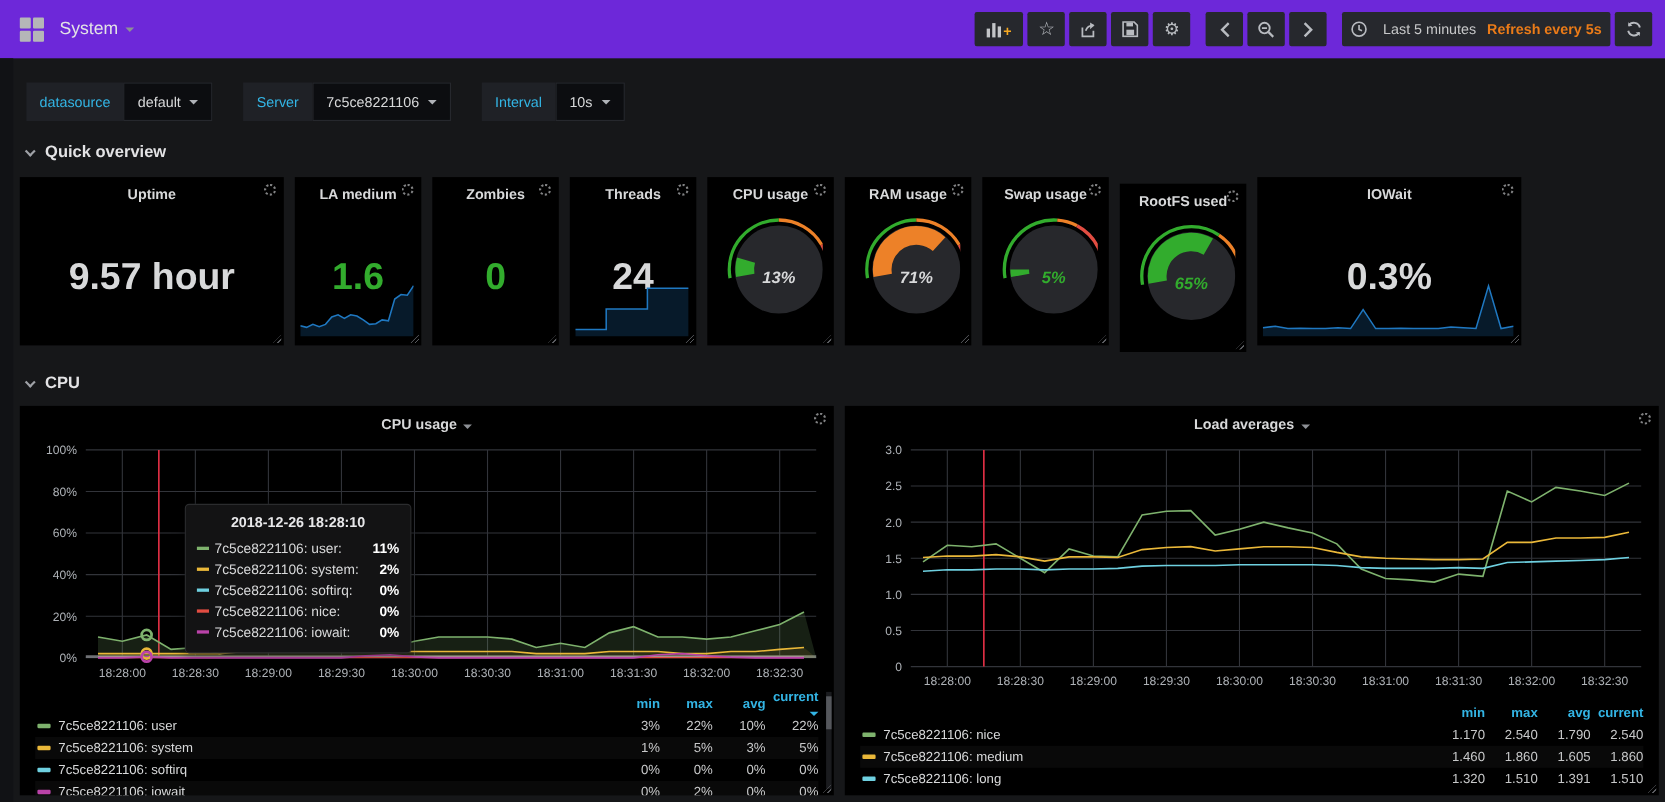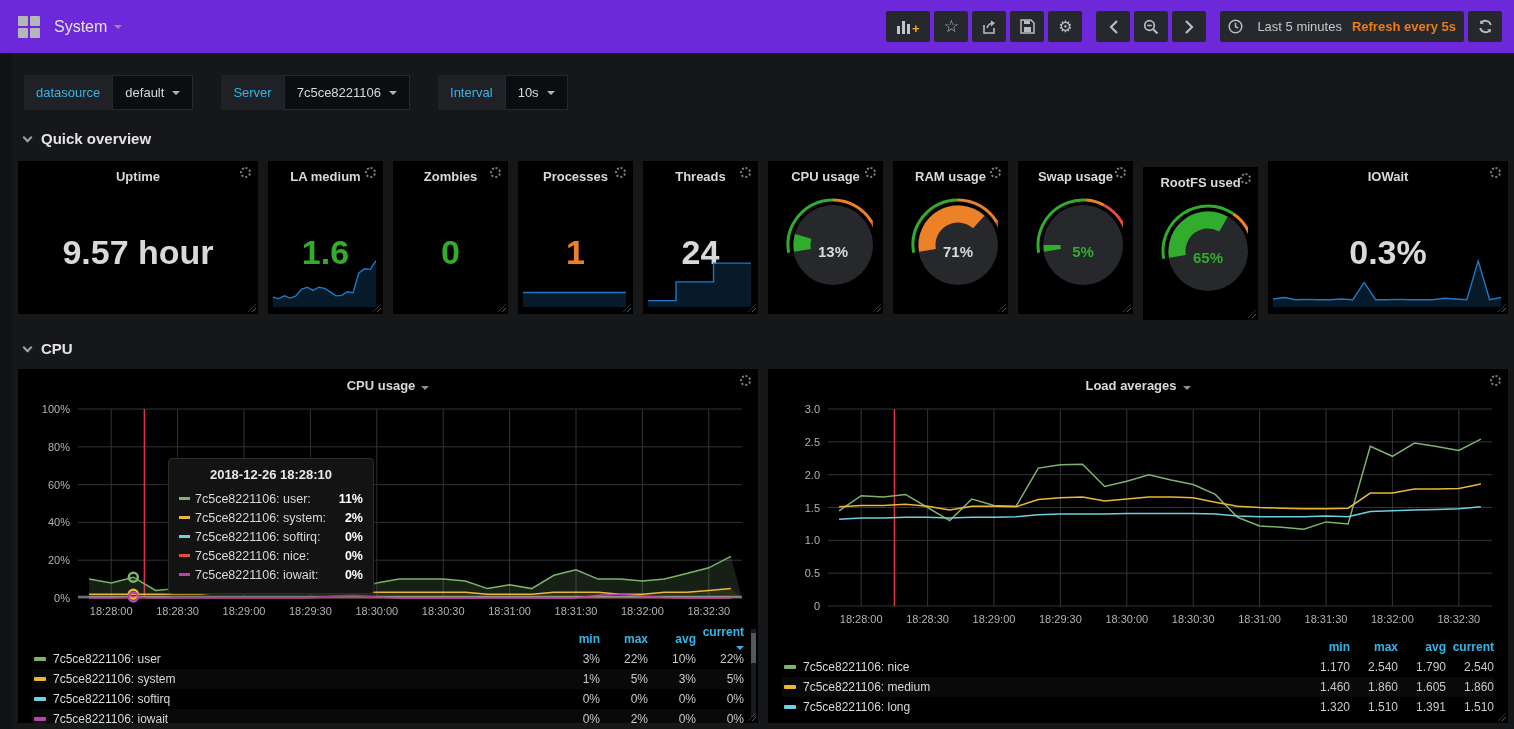--- a/index.html
+++ b/index.html
@@ -48,21 +48,21 @@
   .panel { background:#000000; position:relative; overflow:hidden; }
   .stat-panel { height:153px; margin-right:10px; flex:none; }
   .panel-title { text-align:center; font-size:13px; color:#d8d9da; padding-top:8px; font-weight:bold; cursor:pointer;}
   .spinner { position:absolute; top:6px; right:7px; width:11px; height:11px; border:2px dotted #98999b;
     border-radius:50%; opacity:.85;}
   .rsz { position:absolute; right:2px; bottom:2px; width:8px; height:8px;
     background:repeating-linear-gradient(135deg, transparent 0 2px, #5a5c60 2px 3px);
     clip-path:polygon(100% 0, 100% 100%, 0 100%); cursor:nwse-resize;}
   .stat-value { position:absolute; left:0; right:0; text-align:center; font-size:34px; font-weight:bold; top:72px;}
   .stat-spark { position:absolute; left:5px; right:5px; bottom:3px; }
-  .gauge-wrap { position:absolute; left:0; right:10px; top:28px; display:flex; }
+  .gauge-wrap { position:absolute; left:0; right:10px; top:28px; display:flex; font-style:italic;}
 
   .charts-row { display:flex; margin-top:12px; }
   .chart-panel { width:740px; height:354px; margin-right:10px; flex:none; }
   .chart-title { text-align:center; font-size:13px; font-weight:bold; color:#d8d9da; height:30px;
     padding-top:9px; cursor:pointer;}
   .chart-title .caret-down { border-top-color:#8d9095; margin-left:6px;}
 
   .legend { padding:2px 14px 0 14px; font-size:12px; }
   .legend-head { display:flex; color:#33b5e5; font-weight:bold; height:20px; align-items:center;}
   .legend-head .spacer { flex:1; }
@@ -209,30 +209,20 @@
         <div class="stat-spark"><svg width="103" height="52">
             <path d="M0,52 L0,42.23529411764706 L5.722222222222222,43.588235294117645 L11.444444444444445,40.88235294117647 L17.166666666666664,43.04705882352941 L22.88888888888889,40.88235294117647 L28.61111111111111,34.11764705882353 L34.33333333333333,32.2235294117647 L40.05555555555556,35.470588235294116 L45.77777777777778,32.2235294117647 L51.5,33.305882352941175 L57.22222222222222,36.82352941176471 L62.94444444444445,40.88235294117647 L68.66666666666666,40.34117647058824 L74.38888888888889,36.82352941176471 L80.11111111111111,37.63529411764706 L85.83333333333334,17.882352941176475 L91.55555555555556,13.823529411764703 L97.27777777777777,14.364705882352943 L103,5.705882352941174 L103,52 Z" fill="rgba(31,120,193,0.22)" stroke="none"></path>
             <path d="M0,42.23529411764706 L5.722222222222222,43.588235294117645 L11.444444444444445,40.88235294117647 L17.166666666666664,43.04705882352941 L22.88888888888889,40.88235294117647 L28.61111111111111,34.11764705882353 L34.33333333333333,32.2235294117647 L40.05555555555556,35.470588235294116 L45.77777777777778,32.2235294117647 L51.5,33.305882352941175 L57.22222222222222,36.82352941176471 L62.94444444444445,40.88235294117647 L68.66666666666666,40.34117647058824 L74.38888888888889,36.82352941176471 L80.11111111111111,37.63529411764706 L85.83333333333334,17.882352941176475 L91.55555555555556,13.823529411764703 L97.27777777777777,14.364705882352943 L103,5.705882352941174" fill="none" stroke="#1f78c1" stroke-width="1.4"></path>
           </svg></div>
         <div class="rsz"></div>
       </div>
       <div class="panel stat-panel" style="width: 115px;">
         <div class="panel-title">Zombies</div>
         <div class="spinner"></div>
         <div class="stat-value" style="color: rgb(50, 172, 45);">0</div>
-        <div class="rsz"></div>
-      </div>
-      <div class="panel stat-panel" style="width: 115px;">
-        <div class="panel-title">Processes</div>
-        <div class="spinner"></div>
-        <div class="stat-value" style="color: rgb(237, 129, 40);">1</div>
-        <div class="stat-spark"><svg width="103" height="52">
-            <path d="M0,52 L0,37.5 L34.33333333333333,37.5 L68.66666666666666,37.5 L103,37.5 L103,52 Z" fill="rgba(31,120,193,0.22)" stroke="none"></path>
-            <path d="M0,37.5 L34.33333333333333,37.5 L68.66666666666666,37.5 L103,37.5" fill="none" stroke="#1f78c1" stroke-width="1.4"></path>
-          </svg></div>
         <div class="rsz"></div>
       </div>
       <div class="panel stat-panel" style="width: 115px;">
         <div class="panel-title">Threads</div>
         <div class="spinner"></div>
         <div class="stat-value" style="color: rgb(216, 217, 218);">24</div>
         <div class="stat-spark"><svg width="103" height="52">
             <path d="M0,52 L0,45.592592592592595 L0,45.592592592592595 L9.363636363636363,45.592592592592595 L9.363636363636363,45.592592592592595 L18.727272727272727,45.592592592592595 L18.727272727272727,45.592592592592595 L28.09090909090909,45.592592592592595 L28.09090909090909,26.851851851851855 L37.45454545454545,26.851851851851855 L37.45454545454545,26.851851851851855 L46.81818181818182,26.851851851851855 L46.81818181818182,26.851851851851855 L56.18181818181818,26.851851851851855 L56.18181818181818,26.851851851851855 L65.54545454545455,26.851851851851855 L65.54545454545455,8.111111111111114 L74.9090909090909,8.111111111111114 L74.9090909090909,8.111111111111114 L84.27272727272728,8.111111111111114 L84.27272727272728,8.111111111111114 L93.63636363636364,8.111111111111114 L93.63636363636364,8.111111111111114 L103,8.111111111111114 L103,8.111111111111114 L103,52 Z" fill="rgba(31,120,193,0.22)" stroke="none"></path>
             <path d="M0,45.592592592592595 L9.363636363636363,45.592592592592595 L9.363636363636363,45.592592592592595 L18.727272727272727,45.592592592592595 L18.727272727272727,45.592592592592595 L28.09090909090909,45.592592592592595 L28.09090909090909,26.851851851851855 L37.45454545454545,26.851851851851855 L37.45454545454545,26.851851851851855 L46.81818181818182,26.851851851851855 L46.81818181818182,26.851851851851855 L56.18181818181818,26.851851851851855 L56.18181818181818,26.851851851851855 L65.54545454545455,26.851851851851855 L65.54545454545455,8.111111111111114 L74.9090909090909,8.111111111111114 L74.9090909090909,8.111111111111114 L84.27272727272728,8.111111111111114 L84.27272727272728,8.111111111111114 L93.63636363636364,8.111111111111114 L93.63636363636364,8.111111111111114 L103,8.111111111111114 L103,8.111111111111114" fill="none" stroke="#1f78c1" stroke-width="1.4"></path>
           </svg></div>

